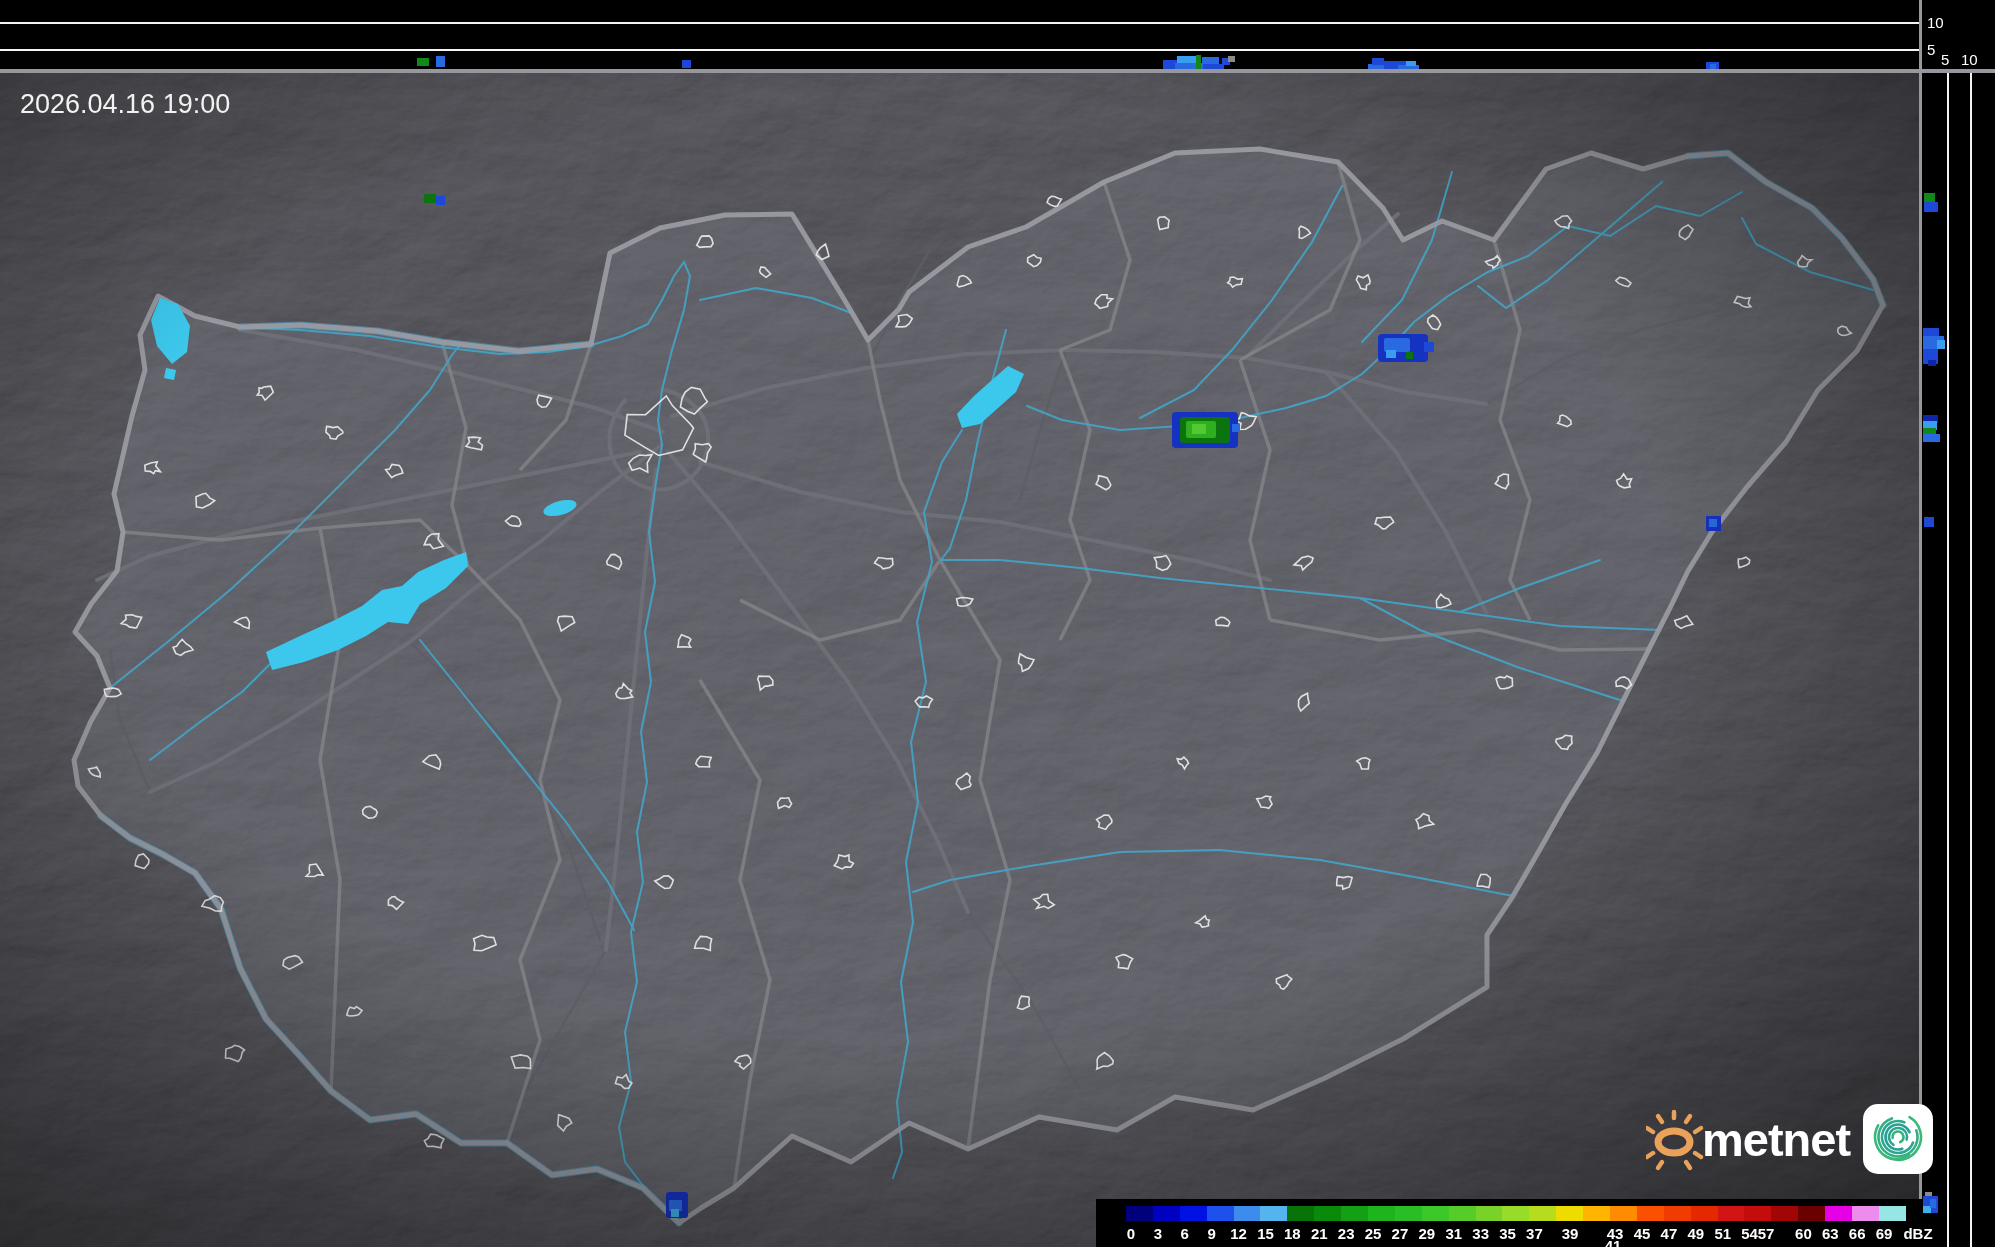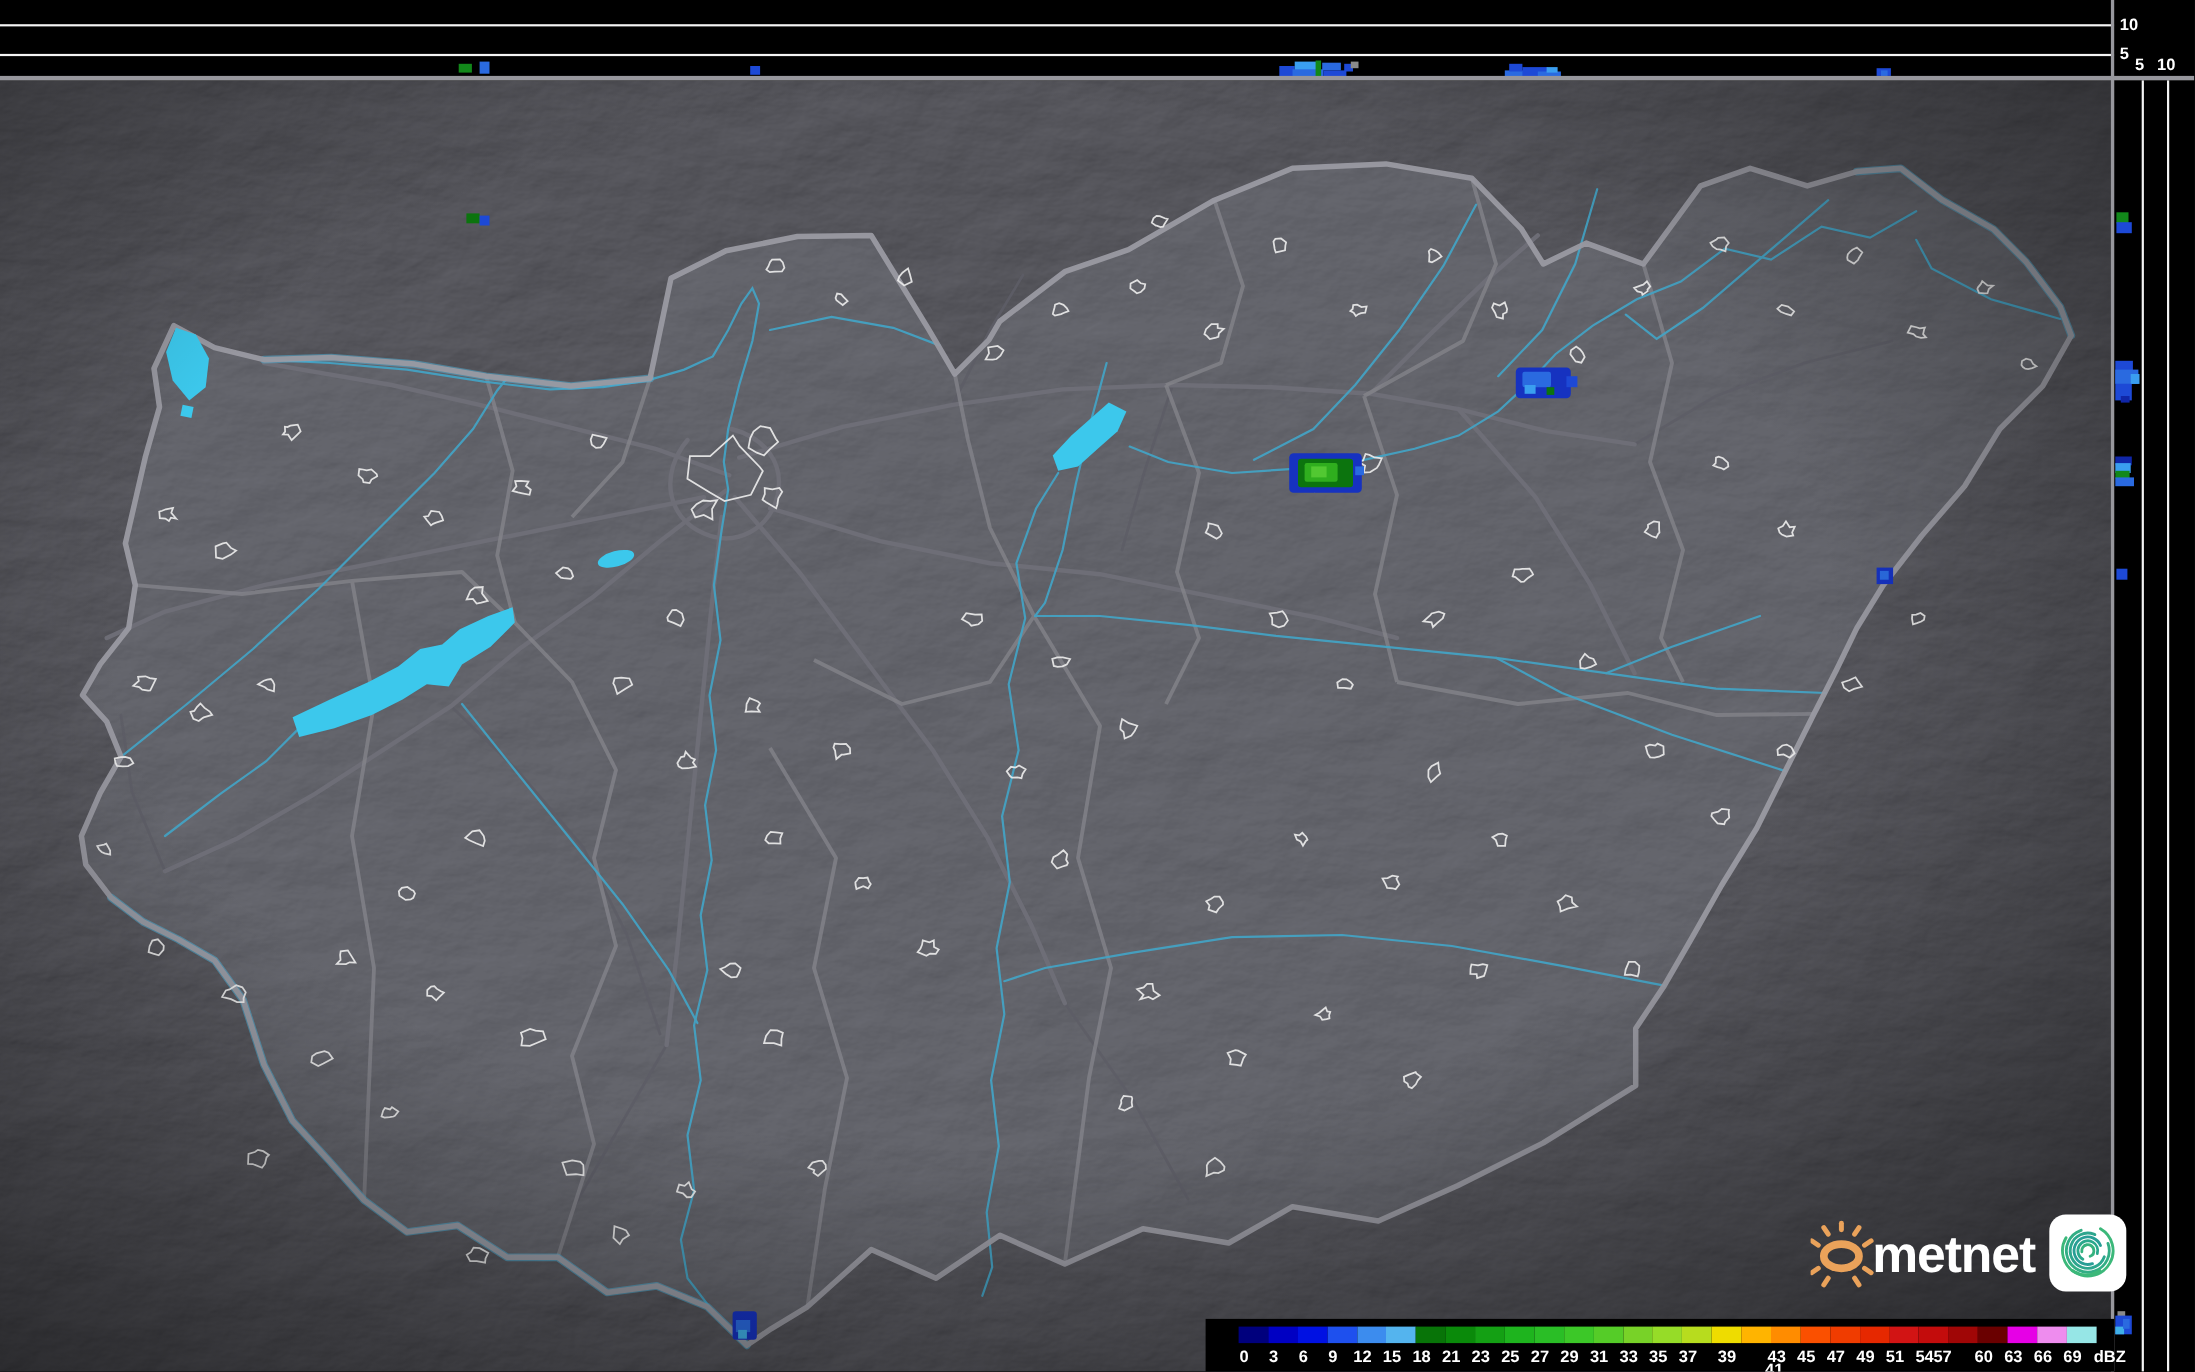--- a/index.html
+++ b/index.html
@@ -5,21 +5,21 @@
   html,body{margin:0;padding:0;background:#000;}
   #stage{position:relative;width:1995px;height:1247px;overflow:hidden;background:#000;
          font-family:"Liberation Sans",sans-serif;color:#fff;}
   
   #top-panel{position:absolute;left:0;top:0;width:1922px;height:73px;background:#000;}
   .hgrid{position:absolute;left:0;width:1922px;height:2px;background:#f4f4f4;}
   #baseline{position:absolute;left:0;top:69px;width:1995px;height:4px;background:#97979d;z-index:6;}
   #right-panel{position:absolute;left:1922px;top:0;width:73px;height:1247px;background:#000;}
   .vgrid{position:absolute;top:73px;width:2px;height:1174px;background:#f4f4f4;}
   #vsep{position:absolute;left:1919px;top:0;width:3px;height:1247px;background:#97979d;z-index:7;}
-  .axis-label{position:absolute;font-size:15px;font-weight:bold;color:#fff;line-height:15px;z-index:8;}
+  .axis-label{position:absolute;font-size:15px;font-weight:normal;color:#fff;line-height:15px;z-index:8;}
   .mark{position:absolute;z-index:5;}
   
   #title-block{position:absolute;left:20px;top:82px;z-index:10;}
   #map-title{font-size:41px;font-weight:400;color:#fafafa;letter-spacing:.5px;margin:0;}
   #map-datetime{font-size:27px;font-weight:400;color:#f2f2f2;margin-top:7px;}
   
   #legend{position:absolute;left:1096px;top:1199px;width:826px;height:48px;background:#000;z-index:9;}
   #legend-bar{position:absolute;left:30px;top:7px;width:780px;height:15px;display:flex;}
   #legend-bar div{flex:1;}
   .legend-label{position:absolute;top:26px;font-size:15px;font-weight:bold;color:#fff;transform:translateX(-50%);white-space:nowrap;}
@@ -318,20 +318,21 @@
 
   <div id="vsep"></div>
   <div id="baseline"></div>
 
   <span class="axis-label" style="left:1927px;top:15px">10</span>
   <span class="axis-label" style="left:1927px;top:42px">5</span>
   <span class="axis-label" style="left:1941px;top:52px">5</span>
   <span class="axis-label" style="left:1961px;top:52px">10</span>
 
   <div id="title-block">
+    <div id="map-datetime">2026.04.16 19:00</div>
   </div>
 
   <div id="legend">
     <div id="legend-bar">
         <div style="background: rgb(0, 0, 125);"></div>
         <div style="background: rgb(0, 0, 195);"></div>
         <div style="background: rgb(0, 17, 227);"></div>
         <div style="background: rgb(30, 80, 238);"></div>
         <div style="background: rgb(60, 140, 238);"></div>
         <div style="background: rgb(84, 180, 238);"></div>

